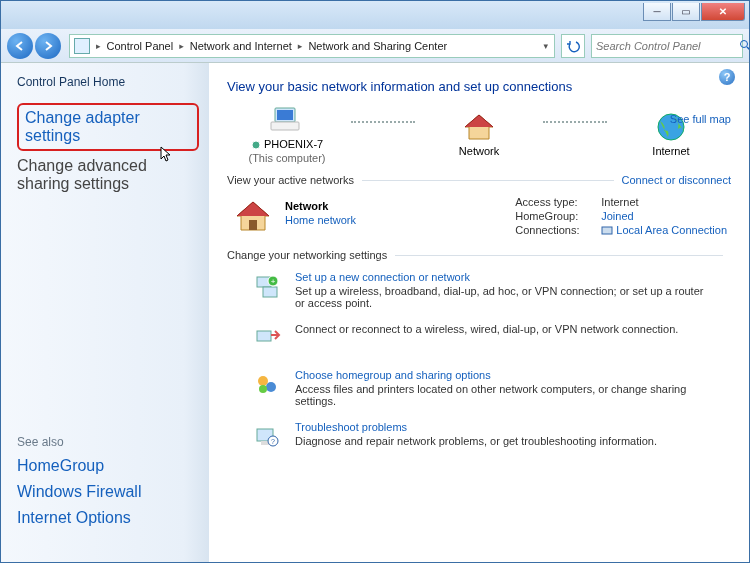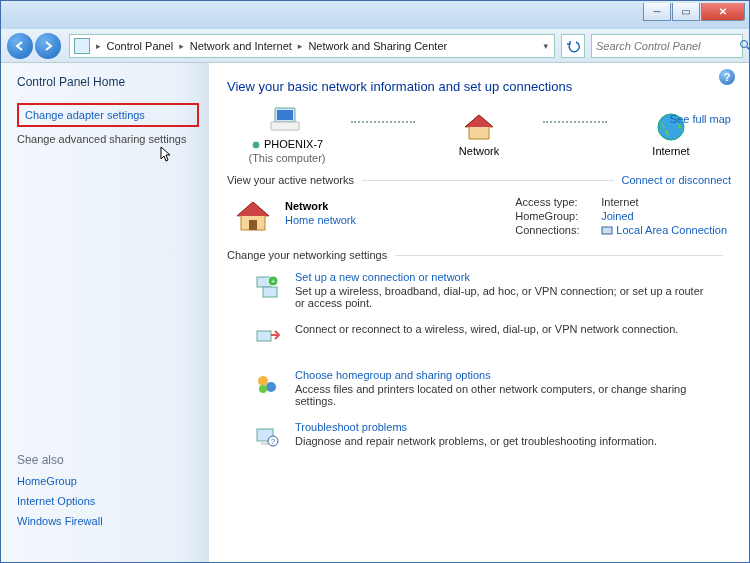--- a/index.html
+++ b/index.html
@@ -12,21 +12,21 @@
   .addrwrap { flex: 1; display: flex; align-items: center; background: #fff; border: 1px solid #9cb; height: 24px; margin: 0 6px; padding: 0 4px; }
   .addrwrap .seg { padding: 0 4px; font-size: 11px; color: #222; }
   .addrwrap .chev { font-size: 9px; color: #555; padding: 0 2px; }
   .addrwrap .iconsm { width: 16px; height: 16px; background: #e0f0ff; border: 1px solid #6aa; margin-right: 4px; display: inline-block; }
   .refreshbtn { width: 24px; height: 24px; border: 1px solid #9cb; background: #fff; display: flex; align-items: center; justify-content: center; color: #1560bd; margin-right: 6px; }
   .searchbox { width: 152px; height: 24px; border: 1px solid #9cb; background: #fff; display: flex; align-items: center; padding: 0 4px; }
   .searchbox input { border: none; outline: none; flex: 1; font-style: italic; color: #888; font-size: 11px; }
   .content { display: flex; height: calc(100% - 62px); }
   .sidebar { width: 208px; background: linear-gradient(90deg, #f4f8fd 0%, #e8f0f9 88%, #d8e4f0 100%); padding: 12px 10px 27px 16px; display: flex; flex-direction: column; }
   .sidebar .home { color: #16365e; font-size: 12px; margin-bottom: 14px; }
-  .sidebar .link { color: #1560bd; font-size: 11px; margin-bottom: 8px; cursor: pointer; }
+  .sidebar .link { color: #1560bd; font-size: 16px; margin-bottom: 8px; cursor: pointer; border-radius: 6px; }
   .sidebar .link.highlighted { border: 2px solid #d82020; padding: 4px 6px; display: inline-block; margin-bottom: 6px; }
   .sidebar .link.dim { color: #444; display: flex; align-items: center; gap: 4px; }
   .cursorimg { width: 14px; height: 16px; display: inline-block; }
   .seealso { margin-top: auto; }
   .seealso .hd { color: #6a7a8a; font-size: 12px; margin-bottom: 8px; }
   .main { flex: 1; padding: 10px 18px; position: relative; }
   .helpicon { position: absolute; right: 14px; top: 6px; width: 16px; height: 16px; border-radius: 50%; background: radial-gradient(circle at 35% 30%, #8ec8f8, #2a70c2); color: #fff; font-size: 11px; font-weight: bold; display: flex; align-items: center; justify-content: center; }
   .main h1 { color: #003399; font-size: 13px; font-weight: normal; margin: 6px 0 10px 0; }
   .netmap { display: flex; align-items: center; justify-content: flex-end; margin: 6px 0 4px 0; }
   .netmap .node { display: flex; flex-direction: column; align-items: center; width: 120px; }
@@ -110,22 +110,22 @@
       <span>Change advanced sharing settings</span>
       <span class="cursorimg" style="position:absolute;left:160px;top:146px">
         <svg width="14" height="18" viewBox="0 0 14 18">
             <path d="M1 1 L1 13 L4 10 L6 15 L8 14 L6 9 L10 9 Z" fill="#fff" stroke="#000"></path>
           </svg>
       </span>
     </div>
     <div class="seealso">
       <div class="hd">See also</div>
       <div class="link">HomeGroup</div>
+      <div class="link">Windows Firewall</div>
       <div class="link">Internet Options</div>
-      <div class="link">Windows Firewall</div>
     </div>
   </div>
 
   <div class="main">
     <div class="helpicon">?</div>
     <h1>View your basic network information and set up connections</h1>
     <span class="fullmap">See full map</span>
 
     <div class="netmap">
       <div class="node">

